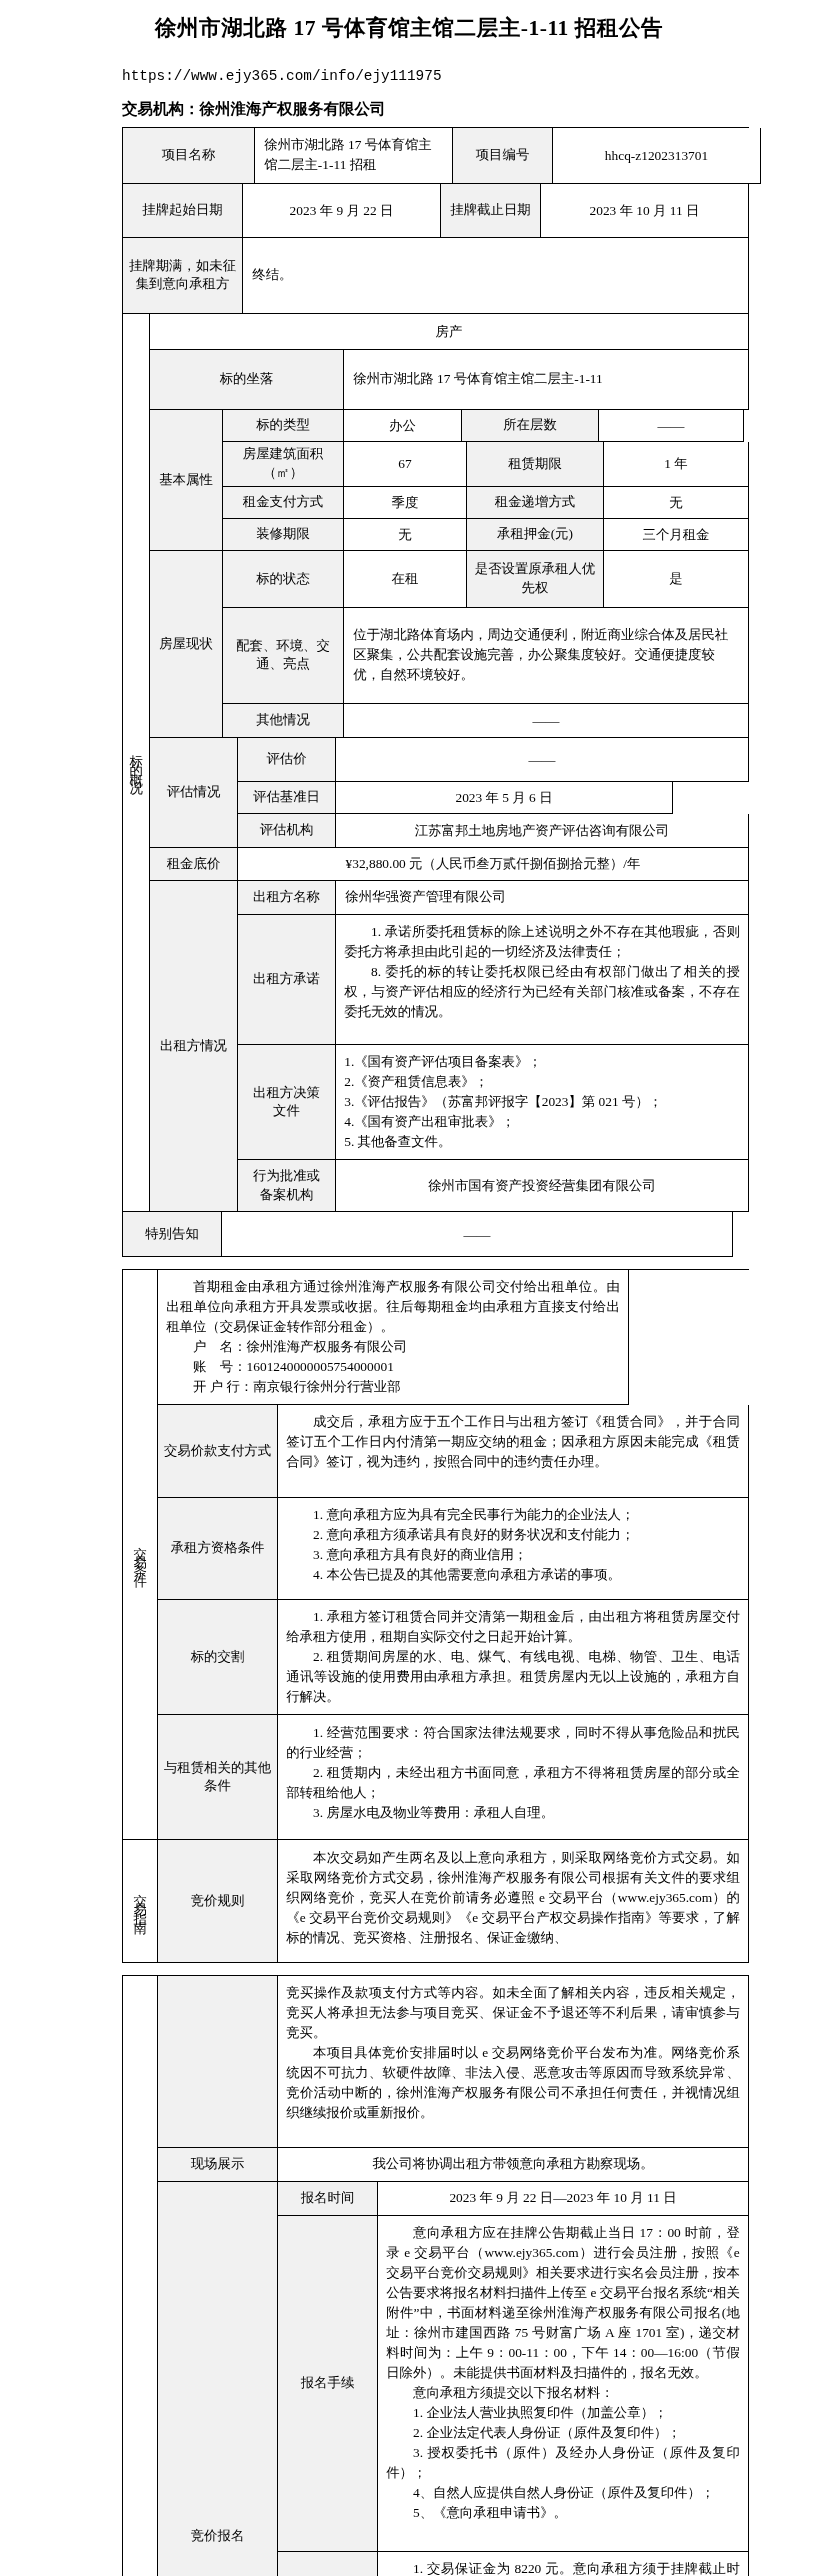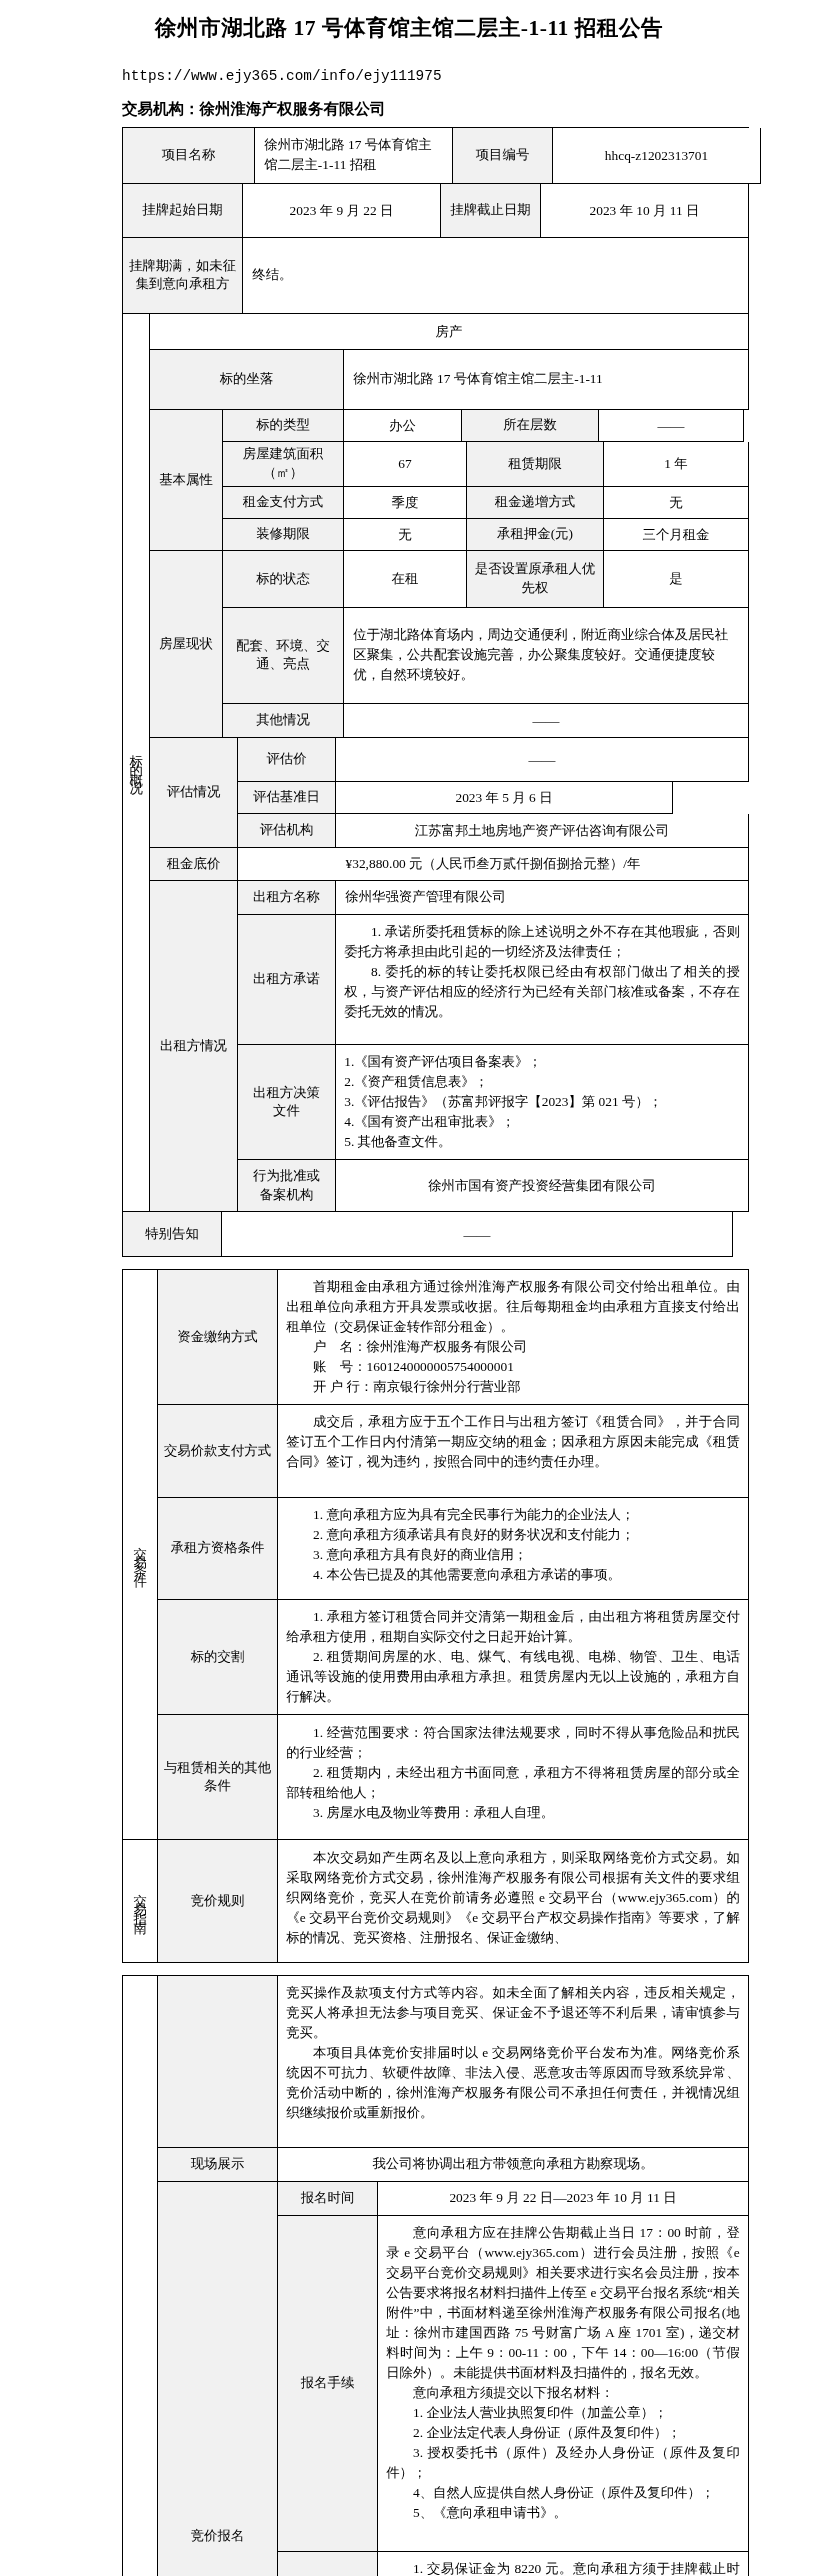--- a/index.html
+++ b/index.html
@@ -195,21 +195,20 @@
   </div>
 </div>
 
 <div class="gap22"></div>
 
 <div class="tbl">
   <div class="r">
     <div class="c vlab" style="width:35px">交易条件</div>
     <div class="col" style="width:591px">
       <div class="r" style="min-height:135px">
-        <div class="c lab" style="width:120px">资金缴纳方式</div>
         <div class="c txt" style="width:471px">
             <div class="para ind">首期租金由承租方通过徐州淮海产权服务有限公司交付给出租单位。由出租单位向承租方开具发票或收据。往后每期租金均由承租方直接支付给出租单位（交易保证金转作部分租金）。</div>
             <div class="para ind">户　名：徐州淮海产权服务有限公司</div>
             <div class="para ind">账　号：1601240000005754000001</div>
             <div class="para ind">开 户 行：南京银行徐州分行营业部</div>
           </div>
       </div>
       <div class="r" style="min-height:93px">
         <div class="c lab" style="width:120px">交易价款支付方式</div>
         <div class="c txt" style="width:471px">

